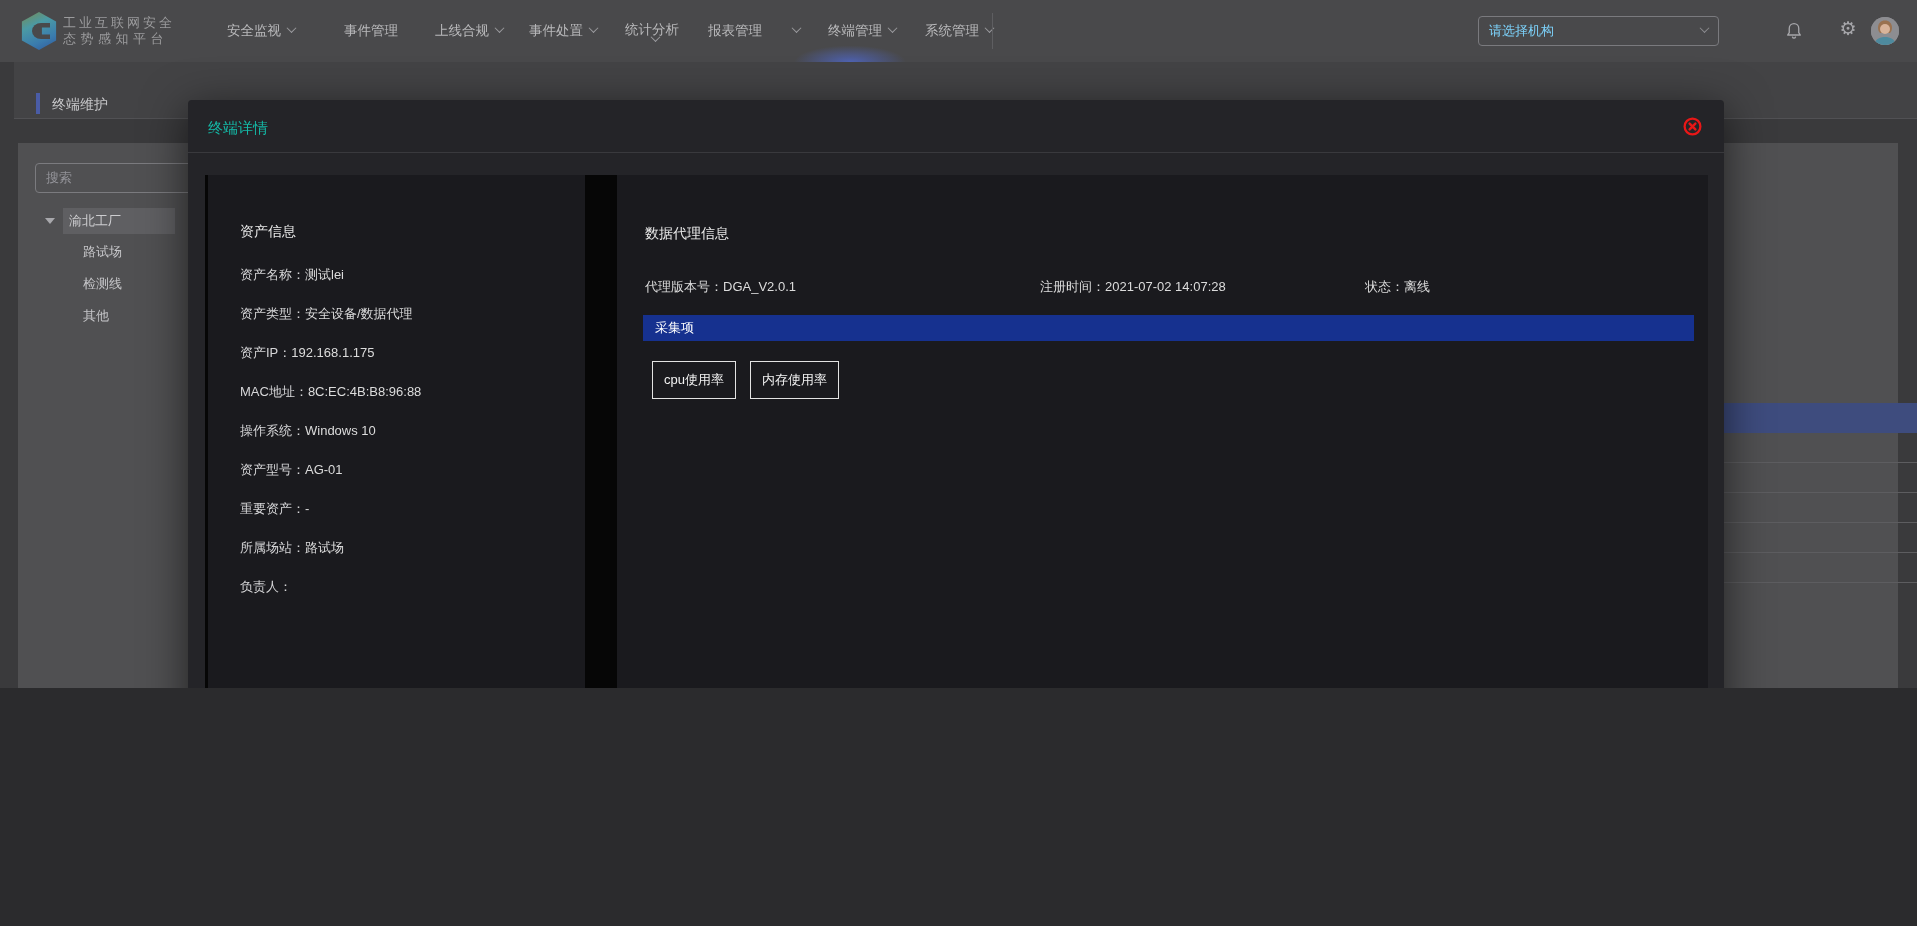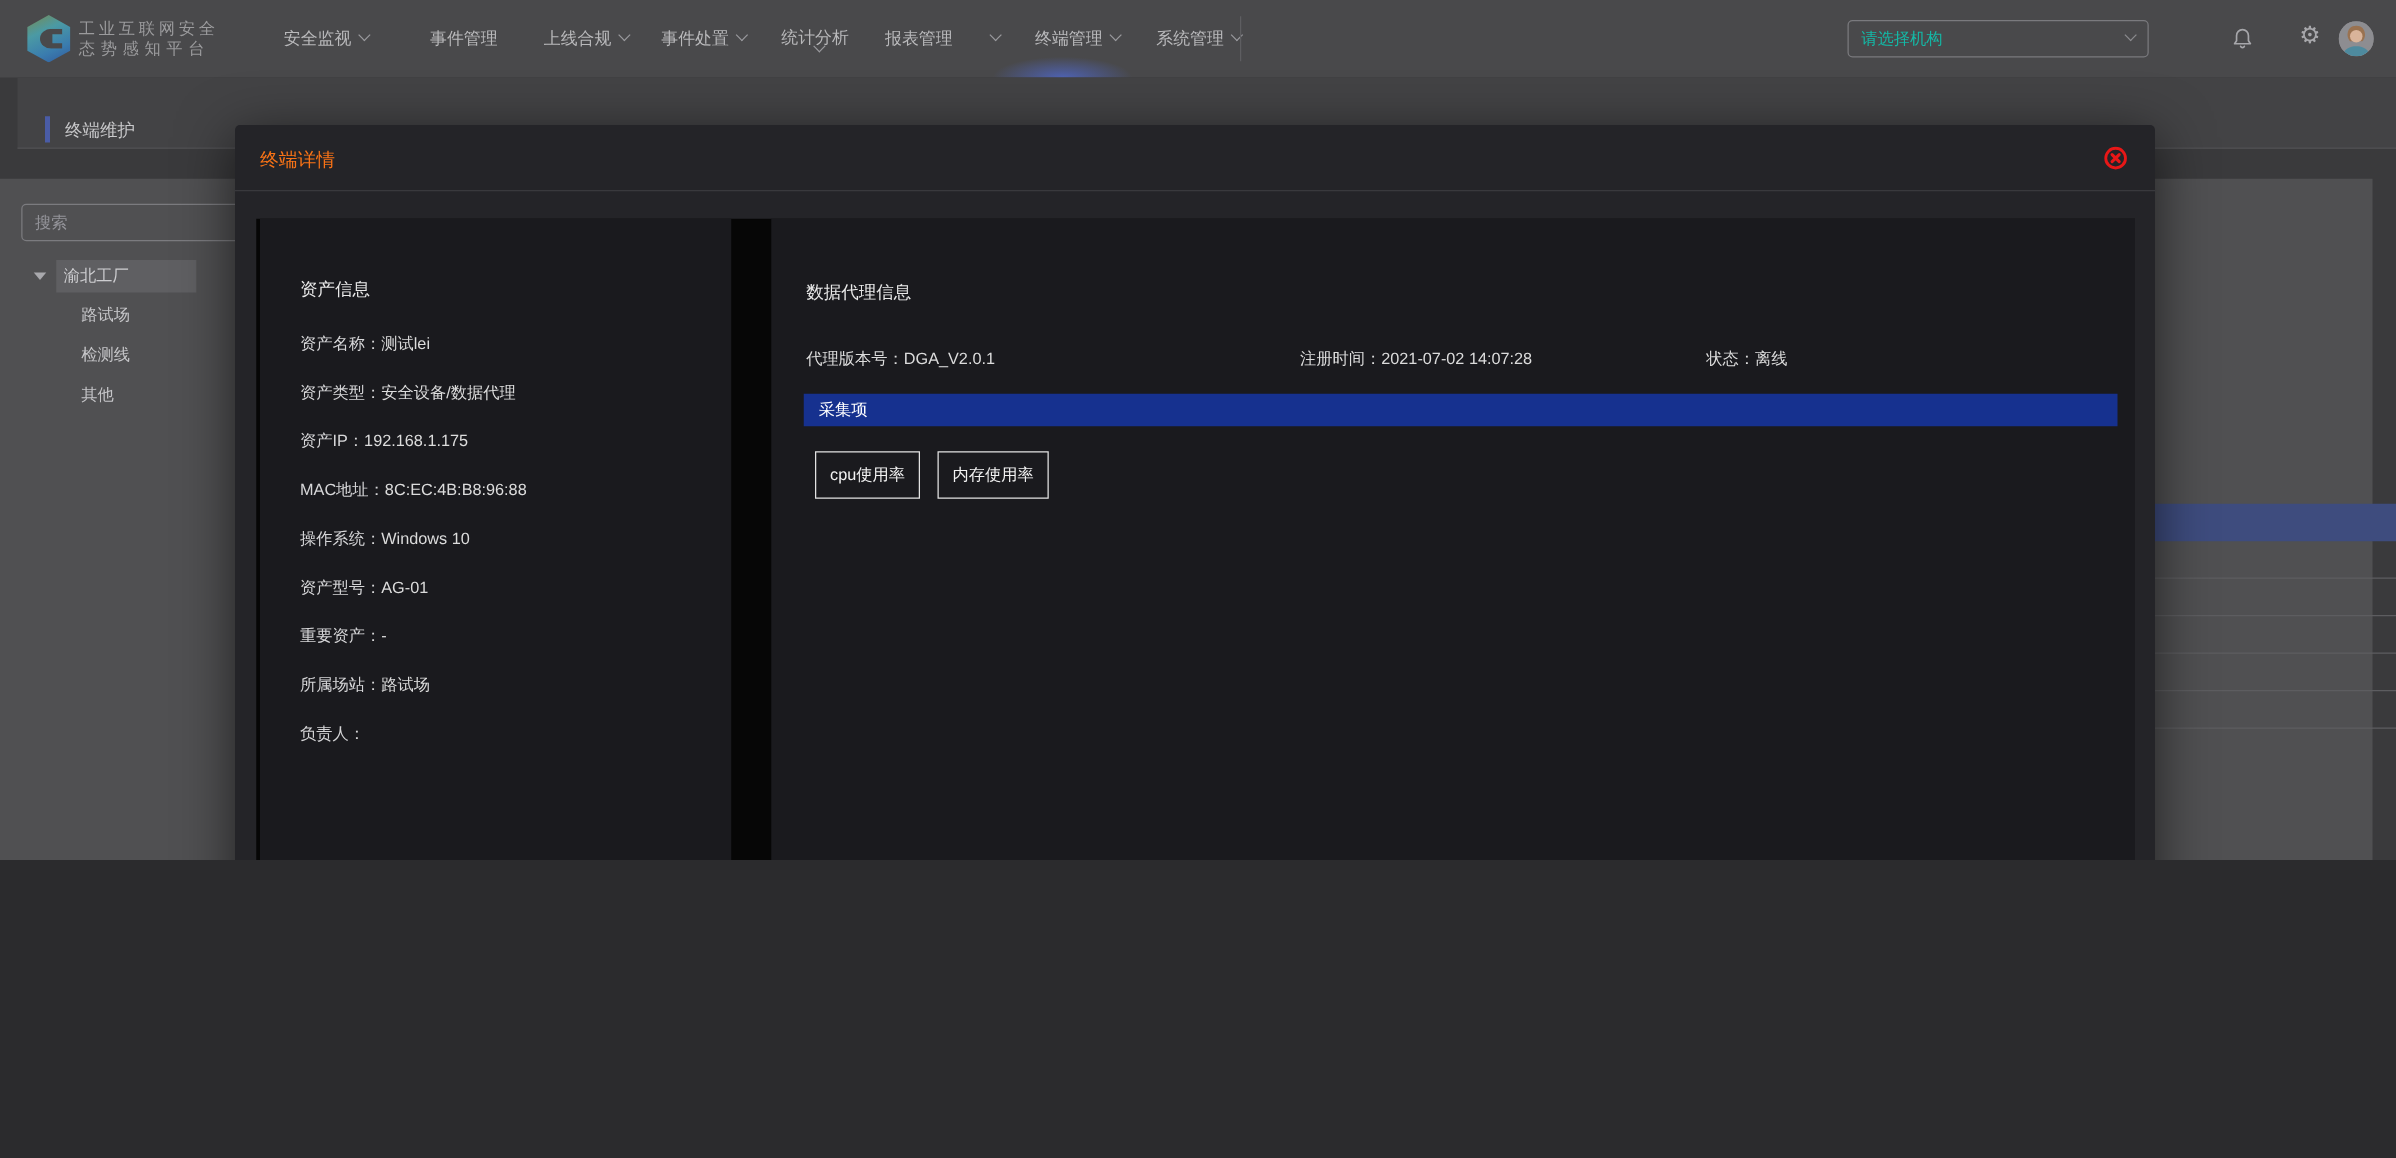--- a/index.html
+++ b/index.html
@@ -28,46 +28,46 @@
   .nav-item:nth-child(3){ margin-left:37px; }
   .nav-item:nth-child(4){ margin-left:26px; }
   .nav-item:nth-child(5){ margin-left:28px;flex-direction:column; }
   .nav-item:nth-child(6){ margin-left:29px;gap:24px; }
   .nav-item:nth-child(7){ margin-left:28px; }
   .nav-item:nth-child(8){ margin-left:29px; }
   .chev { display:inline-block; width:7px; height:7px; border-right:1.4px solid #9a9a9e; border-bottom:1.4px solid #9a9a9e; transform:rotate(45deg) translate(-1px,-1px); margin-left:7px; margin-top:-4px; }
   .nav-glow { position:absolute; left:788px; top:40px; width:124px; height:22px; pointer-events:none;
     background:radial-gradient(ellipse 60% 100% at 50% 100%, rgba(82,112,232,.65) 0%, rgba(82,112,232,0) 75%); }
   .nav-divider { position:absolute; left:992px; top:13px; width:1px; height:36px; background:#5e5e61; }
-  .org-select { position:absolute; left:1478px; top:16px; width:241px; height:30px; border:1px solid #7a7a7e; border-radius:4px; display:flex; align-items:center; justify-content:space-between; padding:0 10px; color:#14b8a6; font-size:13px; cursor:pointer; }
+  .org-select { position:absolute; left:1478px; top:16px; width:241px; height:30px; border:1px solid #7a7a7e; border-radius:4px; display:flex; align-items:center; justify-content:space-between; padding:0 10px; color:#7dd3fc; font-size:13px; cursor:pointer; }
   .org-select .chev { border-color:#8b8b8f; margin-top:-3px; }
   .hicon { position:absolute; top:21px; width:20px; height:20px; cursor:pointer; }
   .bell { left:1784px; }
   .gear { left:1836px; top:18px; font-size:19px; color:#a7a7ab; line-height:22px; text-align:center; width:24px; height:24px; }
   .avatar { position:absolute; left:1871px; top:17px; width:28px; height:28px; border-radius:50%; overflow:hidden; cursor:pointer;
     background:linear-gradient(#8c8c90 0 0); }
   
   .crumb-bar { position:absolute; left:14px; top:62px; width:1917px; height:57px; background:#434345; border-bottom:1px solid #515154; }
   .crumb-accent { position:absolute; left:22px; top:31px; width:4px; height:21px; background:#4a5ca6; }
   .crumb-title { position:absolute; left:38px; top:34px; font-size:14px; color:#c9c9cb; }
   
-  .side-panel { position:absolute; left:0; top:143px; width:332px; height:777px; background:#505052; }
+  .side-panel { position:absolute; left:18px; top:143px; width:332px; height:777px; background:#505052; }
   .search-box { position:absolute; left:17px; top:20px; width:276px; height:30px; border:1px solid #7b7b7f; border-radius:4px; color:#94949a; font-size:13px; display:flex; align-items:center; padding:0 10px; }
   .tree-root { position:absolute; left:0; top:65px; width:332px; height:26px; display:flex; align-items:center; cursor:pointer; }
   .tree-arrow { width:0; height:0; border-left:5px solid transparent; border-right:5px solid transparent; border-top:6px solid #a8a8ac; margin-left:27px; }
   .tree-root-label { margin-left:8px; background:#5f5f62; color:#cdcdd0; font-size:13px; padding:4px 10px 4px 6px; min-width:112px; }
   .tree-child { position:absolute; left:65px; font-size:13px; color:#c6c6c9; cursor:pointer; }
   .main-panel { position:absolute; left:362px; top:143px; width:1536px; height:777px; background:#505052; }
   
   .tbl-head { position:absolute; left:1000px; top:260px; width:878px; height:30px; background:#3e4c7e; display:flex; align-items:center; }
   .op-row { position:absolute; left:1000px; width:878px; height:30px; border-bottom:1px solid #5d5d60; }
   
   .modal { position:absolute; left:188px; top:100px; width:1536px; height:768px; background:#242428; border-radius:4px; box-shadow:0 10px 45px rgba(0,0,0,.6); }
   .modal-titlebar { position:absolute; left:0; top:0; width:100%; height:53px; border-bottom:1px solid #39393d; }
-  .modal-title { position:absolute; left:20px; top:19px; font-size:15px; color:#f97316; }
+  .modal-title { position:absolute; left:20px; top:19px; font-size:15px; color:#14b8a6; }
   .modal-close { position:absolute; right:22px; top:17px; width:19px; height:19px; cursor:pointer; }
   .modal-body { position:absolute; left:17px; top:75px; width:1503px; height:601px; background:#060606; }
   .col { position:absolute; top:0; height:601px; background:#1a1a1e; }
   .col-left { left:3px; width:377px; }
   .col-right { left:412px; width:1091px; }
   .sec-title { font-size:14px; color:#eaeaea; }
   .col-left .sec-title { position:absolute; left:32px; top:48px; }
   .asset-fields { position:absolute; left:32px; top:91px; }
   .afield { height:39px; font-size:13px; color:#dcdcdc; white-space:nowrap; }
   .afield .lab { color:#d6d6d8; }

